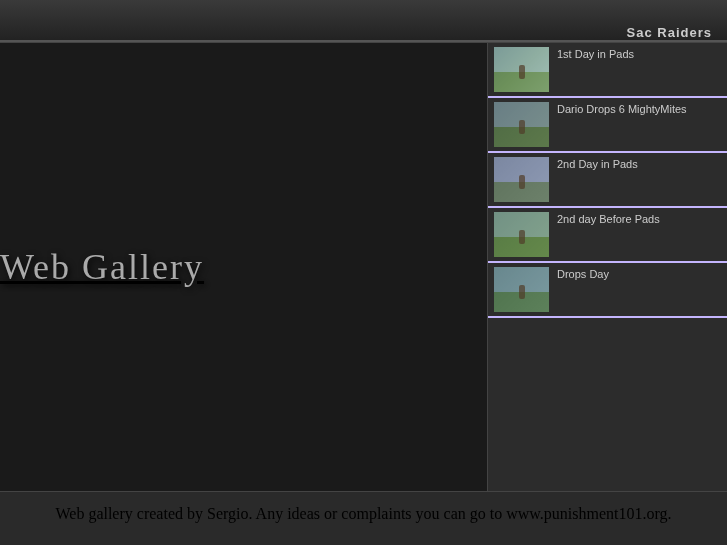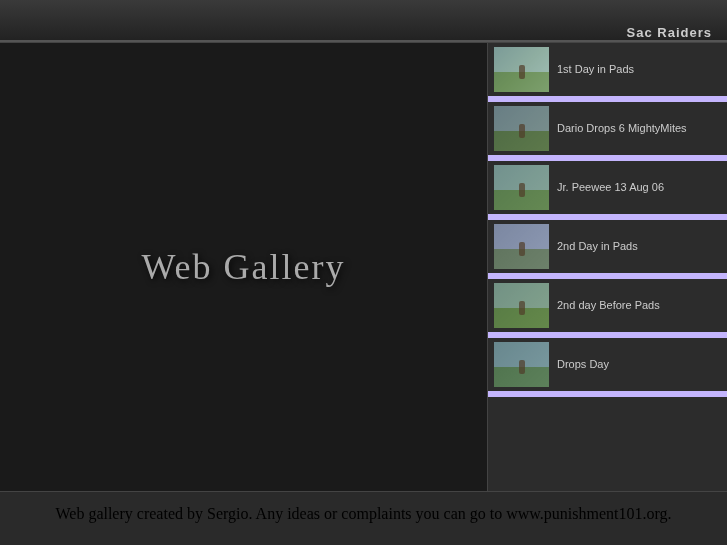--- a/index.html
+++ b/index.html
@@ -37,22 +37,22 @@
       background: #1e1e1e;
       border-top: 1px solid #444;
       border-bottom: 1px solid #444;
     }
 
     
     #left-panel {
       flex: 1;
       display: flex;
       align-items: center;
-      justify-content: center;
       background: #1a1a1a;
+      text-decoration: underline;
     }
     #web-gallery-title {
       font-size: 36px;
       color: #aaa;
       font-family: Georgia, serif;
       text-shadow: 2px 2px 6px rgba(0,0,0,0.8);
       letter-spacing: 2px;
     }
 
     
@@ -85,23 +85,22 @@
       border: 1px solid #555;
     }
     #gallery-list-container::-webkit-scrollbar-button {
       background: #555;
       height: 14px;
     }
 
     
     .gallery-item {
       display: flex;
-      align-items: center;
       padding: 4px 6px;
-      border-bottom: 6px solid #c4b5fd;
+      border-bottom: 2px solid #c4b5fd;
       cursor: pointer;
       min-height: 55px;
     }
     .gallery-item-thumb {
       width: 55px;
       height: 45px;
       background: #555;
       flex-shrink: 0;
       margin-right: 8px;
       overflow: hidden;
@@ -192,30 +191,20 @@
           <div class="gallery-item-thumb thumb-2">
             <div class="thumb-scene">
               <div class="thumb-sky"></div>
               <div class="thumb-ground"></div>
               <div class="thumb-figure"></div>
             </div>
           </div>
           <span class="gallery-item-label">Dario Drops 6 MightyMites</span>
         </div>
         <div class="gallery-item">
-          <div class="gallery-item-thumb thumb-4">
-            <div class="thumb-scene">
-              <div class="thumb-sky"></div>
-              <div class="thumb-ground"></div>
-              <div class="thumb-figure"></div>
-            </div>
-          </div>
-          <span class="gallery-item-label">Jr. Peewee 13 Aug 06</span>
-        </div>
-        <div class="gallery-item">
           <div class="gallery-item-thumb thumb-5">
             <div class="thumb-scene">
               <div class="thumb-sky"></div>
               <div class="thumb-ground"></div>
               <div class="thumb-figure"></div>
             </div>
           </div>
           <span class="gallery-item-label">2nd Day in Pads</span>
         </div>
         <div class="gallery-item">

